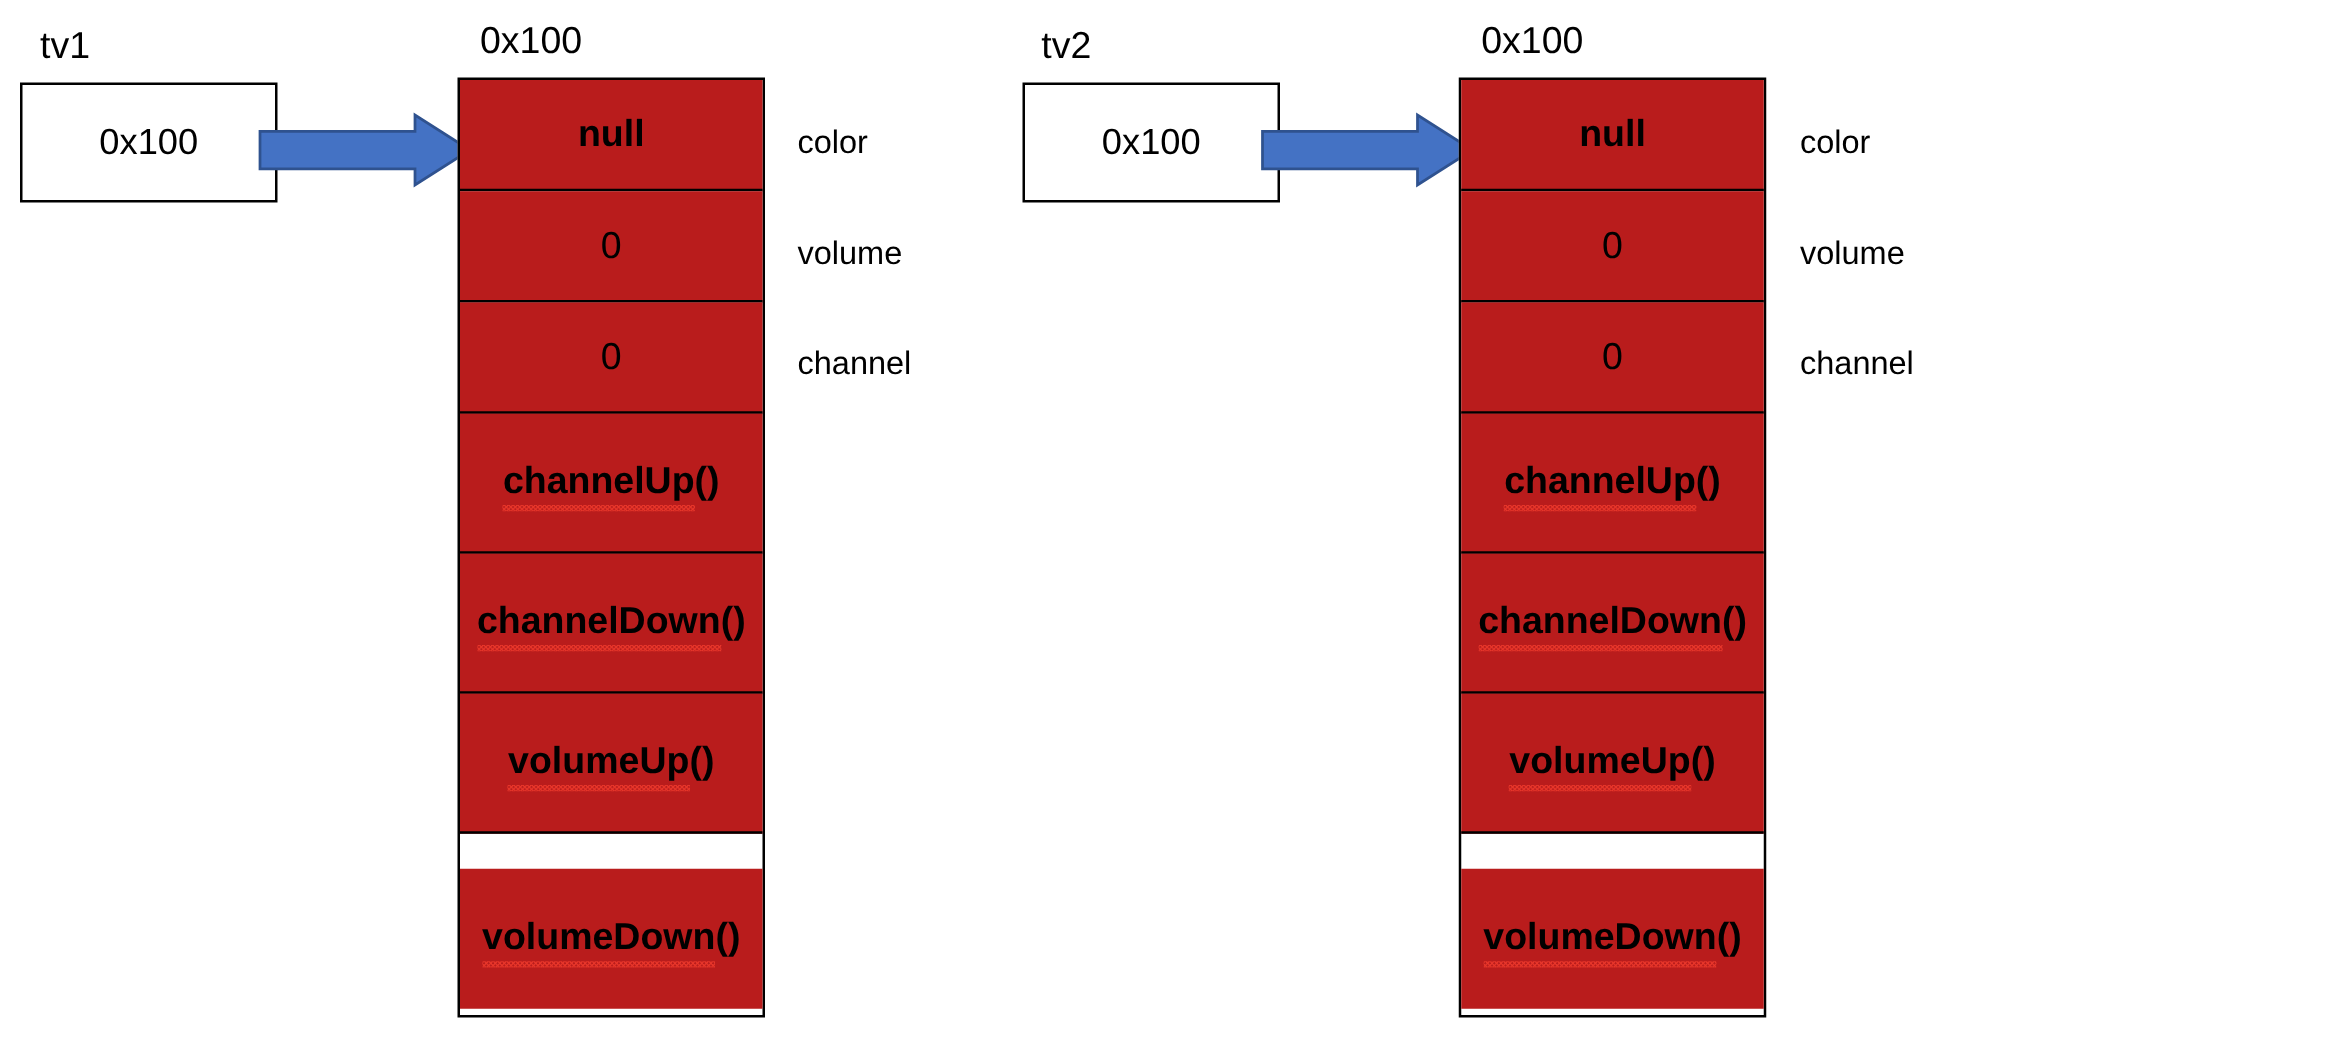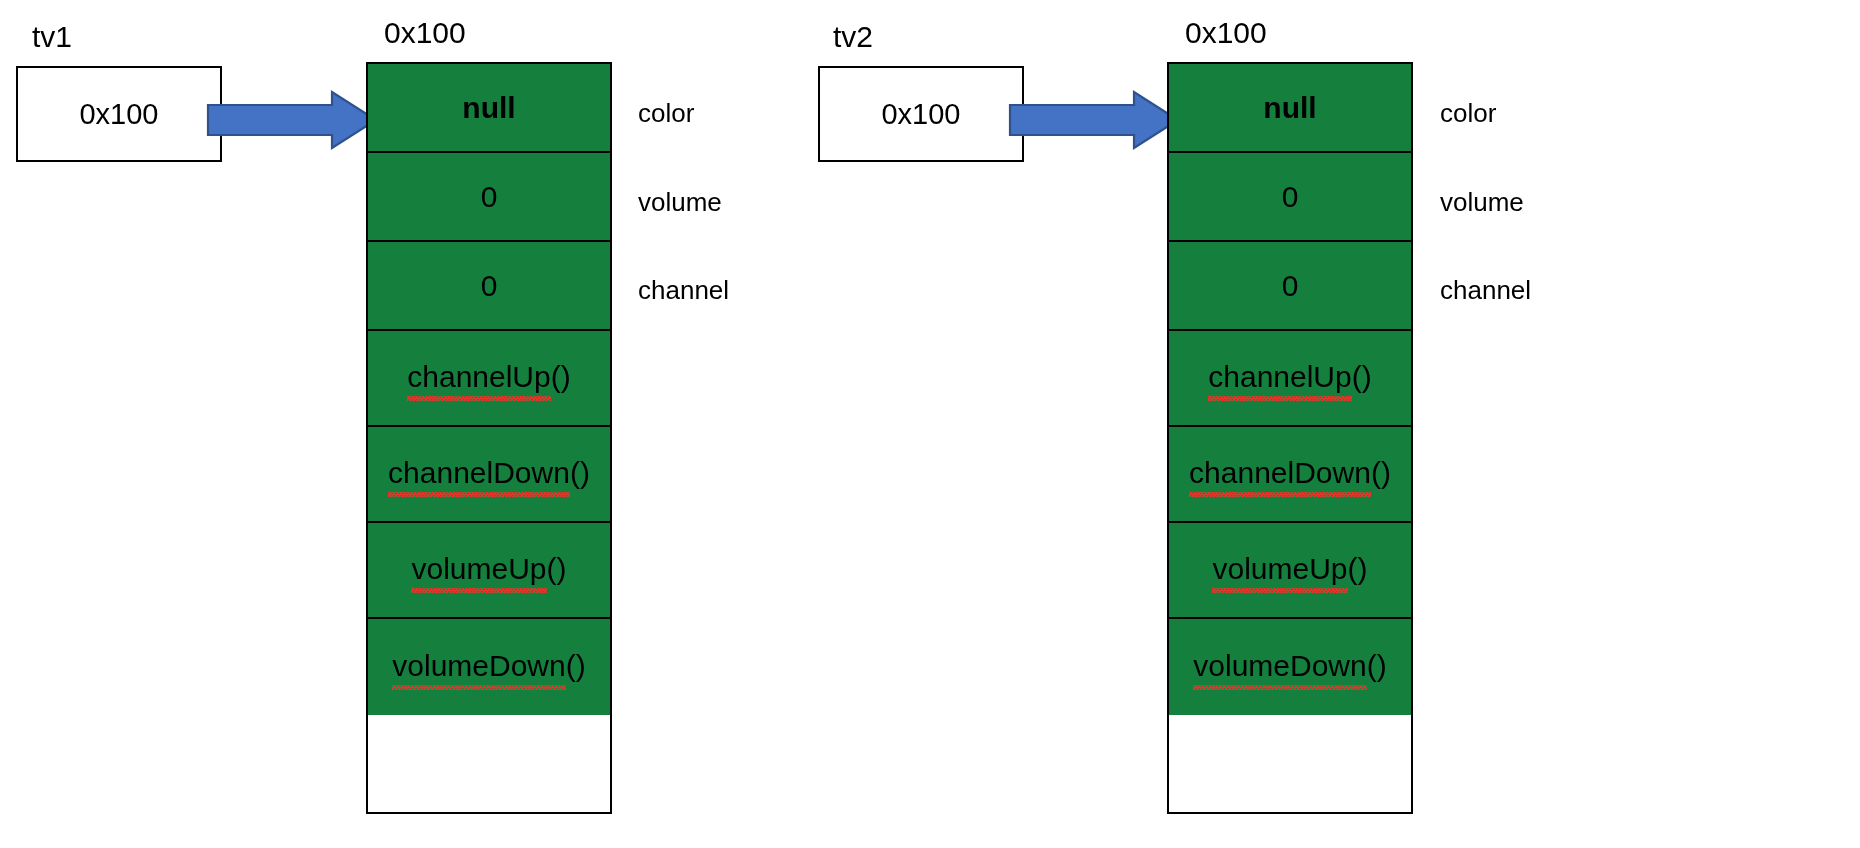--- a/index.html
+++ b/index.html
@@ -60,27 +60,27 @@
     background: #ffffff;
     display: flex;
     flex-direction: column;
   }
   .obj-row {
     box-sizing: border-box;
     border-bottom: 2px solid #000000;
     display: flex;
     align-items: center;
     justify-content: center;
-    background: #15803d;
-    position: relative;
-  }
-  .obj-row:last-child { border-bottom: none; }
+    background: #b91c1c;
+    position: relative;
+  }
+  .obj-row:last-child { border-bottom: none; margin-top: 28px; }
 
   .obj-row.field  { height: 89px; }
-  .obj-row.method { height: 96px; }
+  .obj-row.method { height: 112px; font-weight: bold; }
 
   .cell-text {
     font-size: 30px;
     line-height: 34px;
     color: #000;
     white-space: nowrap;
     position: relative;
     display: inline-block;
   }
   .cell-text.bold { font-weight: bold; }

